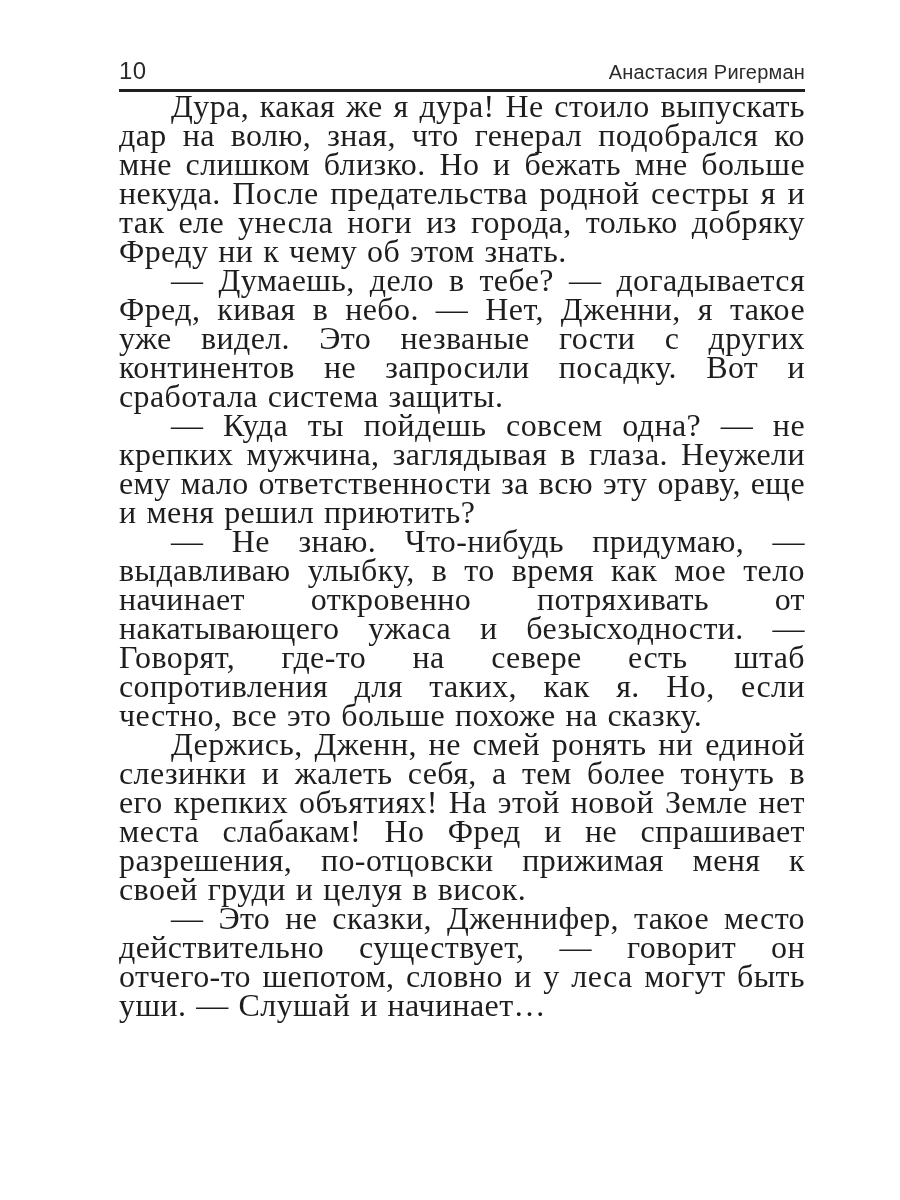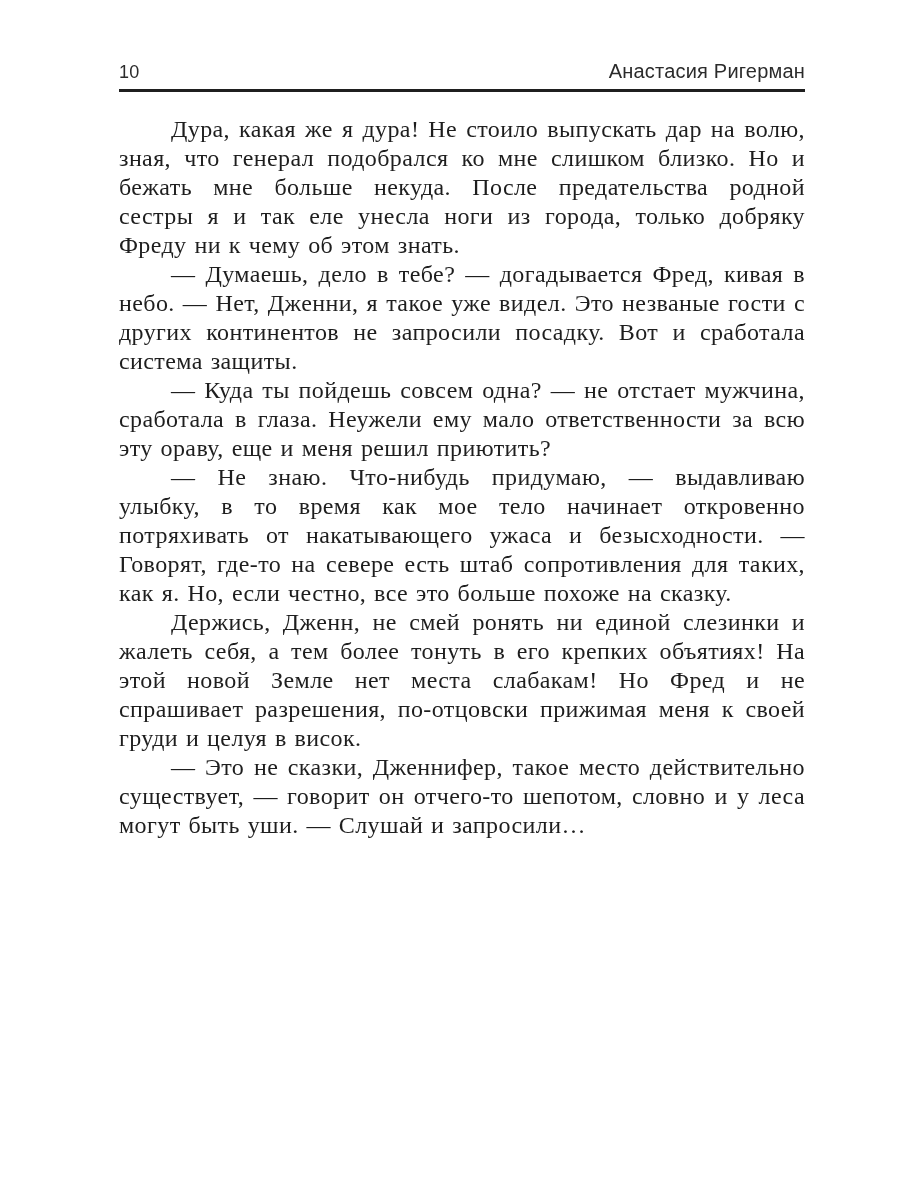--- a/index.html
+++ b/index.html
@@ -22,37 +22,36 @@
   }
   .running-head {
     display: flex;
     justify-content: space-between;
     align-items: baseline;
     font-family: "Liberation Sans", sans-serif;
     color: #2b2b2b;
     line-height: 30px;
   }
   .pagenum {
-    font-size: 18px;
+    font-size: 24px;
     letter-spacing: 0.3px;
   }
   .author {
     font-size: 20px;
     letter-spacing: 0.2px;
   }
   .rule {
     margin-top: 2px;
     height: 3px;
     width: 100%;
     background: #1f1f1f;
   }
   .body-text {
-    margin-top: 23px;
     font-family: "Liberation Serif", serif;
-    font-size: 24px;
+    font-size: 32px;
     line-height: 29px;
     color: #1e1e1e;
     text-align: justify;
     letter-spacing: 0.4px;
     word-spacing: 1.5px;
   }
   .body-text p {
     margin: 0;
     text-indent: 52px;
   }
@@ -66,20 +65,20 @@
     <header class="running-head">
       <span class="pagenum">10</span>
       <span class="author">Анастасия Ригерман</span>
     </header>
 
     <div class="rule"></div>
 
     <main class="body-text">
       <p>Дура, какая же я дура! Не стоило выпускать дар на волю, зная, что генерал подобрался ко мне слишком близко. Но и бежать мне больше некуда. После предательства родной сестры я и так еле унесла ноги из города, только добряку Фреду ни к чему об этом знать.</p>
       <p>— Думаешь, дело в тебе? — догадывается Фред, кивая в небо. — Нет, Дженни, я такое уже видел. Это незваные гости с других континентов не запросили посадку. Вот и сработала система защиты.</p>
-      <p>— Куда ты пойдешь совсем одна? — не отстает мужчина, сработала в глаза. Неужели ему мало ответственности за всю эту ораву, еще и меня решил приютить?</p>
+      <p>— Куда ты пойдешь совсем одна? — не крепких мужчина, заглядывая в глаза. Неужели ему мало ответственности за всю эту ораву, еще и меня решил приютить?</p>
       <p>— Не знаю. Что-нибудь придумаю, — выдавливаю улыбку, в то время как мое тело начинает откровенно потряхивать от накатывающего ужаса и безысходности. — Говорят, где-то на севере есть штаб сопротивления для таких, как я. Но, если честно, все это больше похоже на сказку.</p>
       <p>Держись, Дженн, не смей ронять ни единой слезинки и жалеть себя, а тем более тонуть в его крепких объятиях! На этой новой Земле нет места слабакам! Но Фред и не спрашивает разрешения, по-отцовски прижимая меня к своей груди и целуя в висок.</p>
-      <p>— Это не сказки, Дженнифер, такое место действительно существует, — говорит он отчего-то шепотом, словно и у леса могут быть уши. — Слушай и запросили…</p>
+      <p>— Это не сказки, Дженнифер, такое место действительно существует, — говорит он отчего-то шепотом, словно и у леса могут быть уши. — Слушай и начинает…</p>
     </main>
 
   </div>
 </div>
 
 </body></html>

